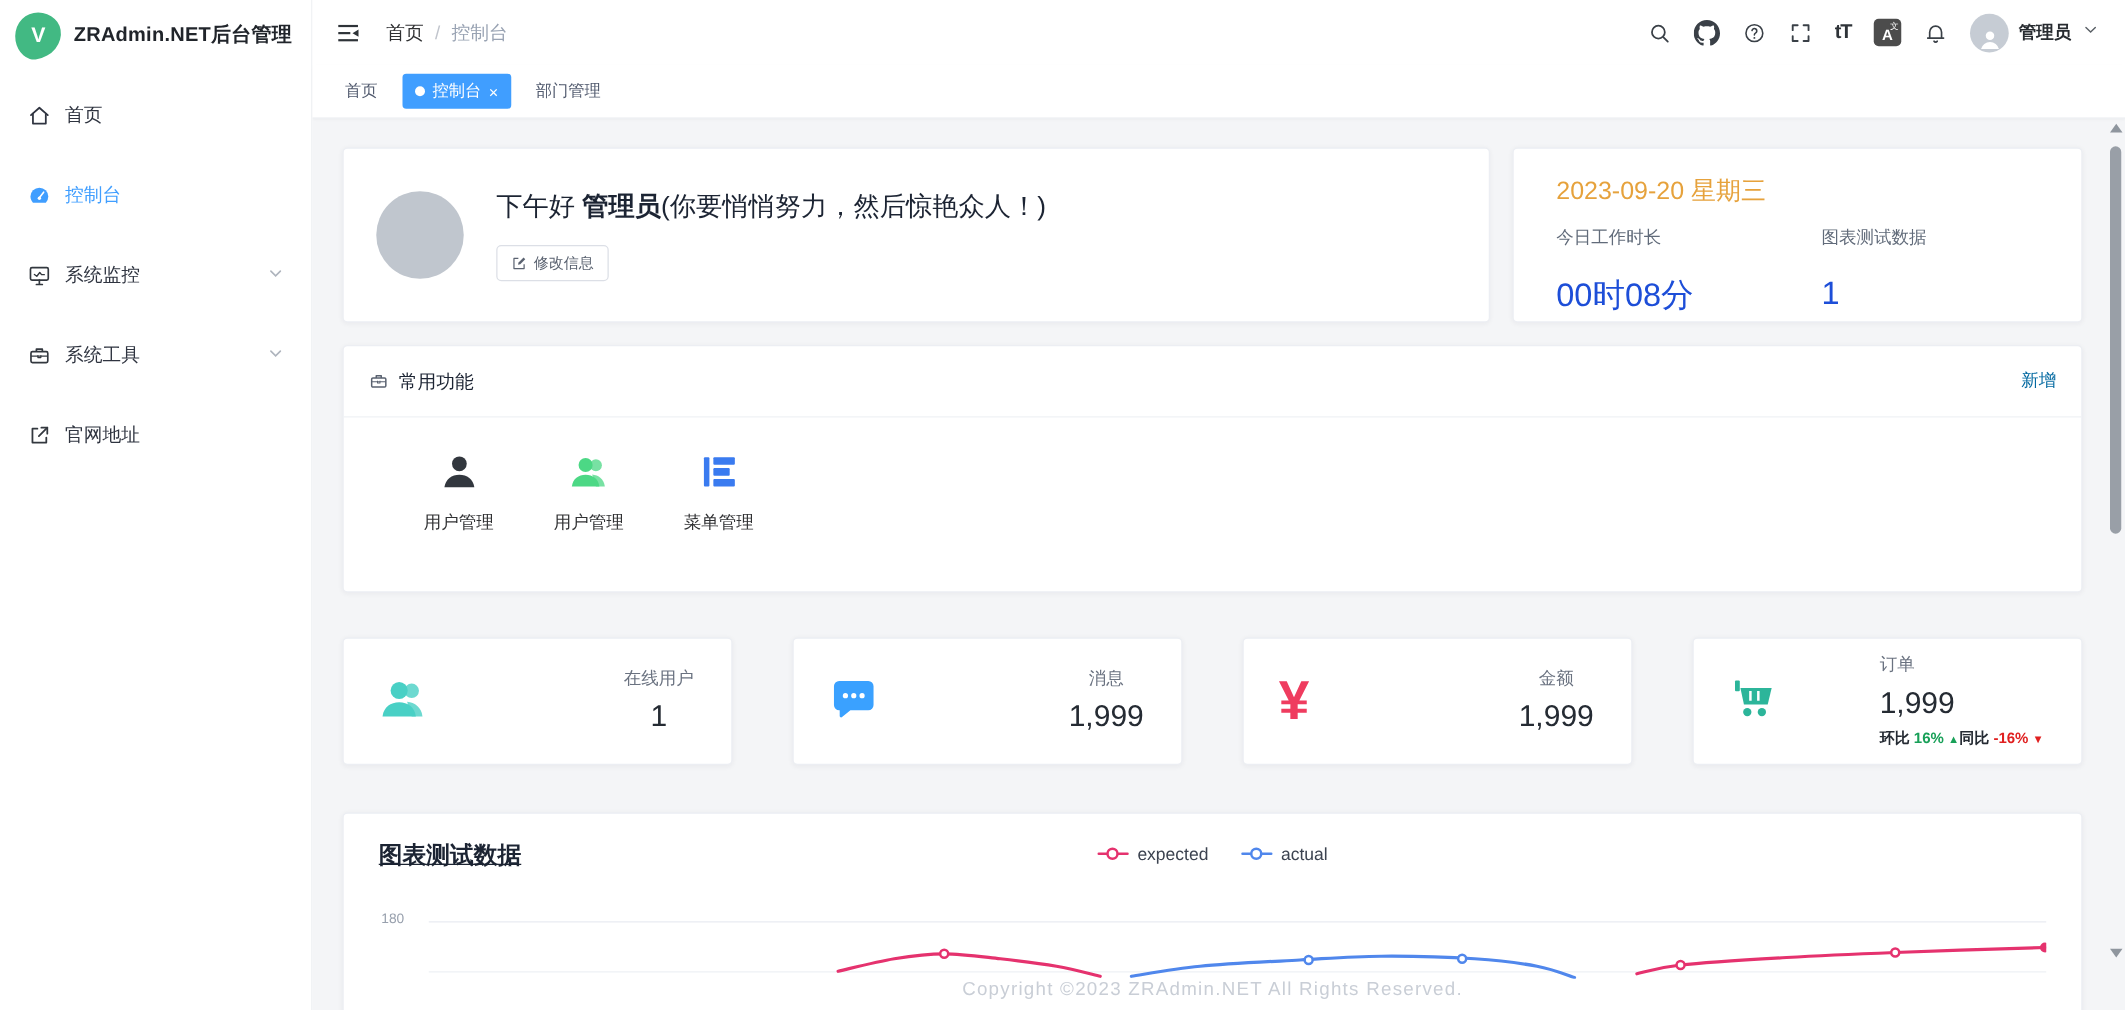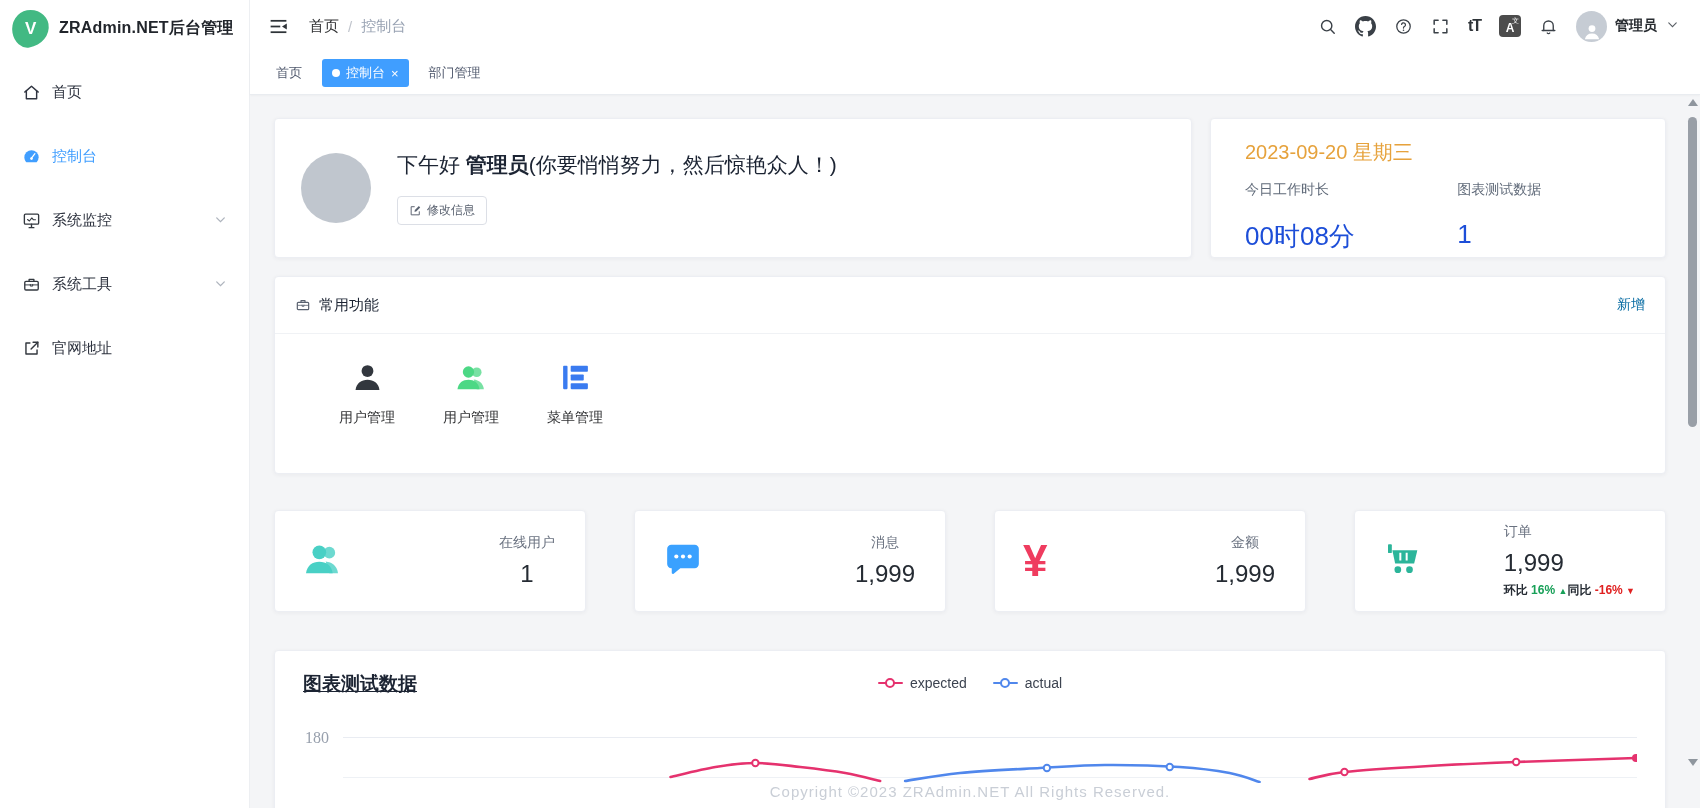--- a/index.html
+++ b/index.html
@@ -91,21 +91,21 @@
   .s-trend { font-size:12px; font-weight:700; color:#252b33; margin-top:5px; white-space:nowrap; }
   .s-trend .glyph { font-size:9px; }
 
   .chart-card { margin-top:38px; height:220px; position:relative; overflow:hidden; }
   .chart-title { position:absolute; left:28px; top:20px; font-size:19px; font-weight:700; color:#1c2433;text-decoration:underline; }
   .legend { position:absolute; left:0; right:0; top:24px; display:flex; justify-content:center; gap:26px; }
   .legend-item { display:flex; align-items:center; gap:7px; font-size:14px; color:#3c4350; cursor:pointer; }
   .lmark { width:25px; height:11px; position:relative; display:inline-block; }
   .lmark::before { content:""; position:absolute; left:0; right:0; top:4px; height:2.5px; border-radius:2px; background:currentColor; }
   .lmark::after { content:""; position:absolute; left:7px; top:0; width:6.5px; height:6.5px; border-radius:50%; border:2.5px solid currentColor; background:#fff; }
-  .ytick { position:absolute; left:30px; top:78px; font-size:16px; color:#98a0ad;font-family:Liberation Serif, serif; }
+  .ytick { position:absolute; left:30px; top:78px; font-size:11px; color:#98a0ad; }
   .gl1 { position:absolute; left:68px; right:28px; top:86px; height:1px; background:#e9ecf2; }
   .gl2 { position:absolute; left:68px; right:28px; top:126px; height:1px; background:#eef1f5; }
   .chart-svg-wrap { position:absolute; left:68px; right:28px; top:60px; height:72px; }
   .chart-svg-wrap svg { width:100%; height:72px; display:block; }
 
   .footer { position:absolute; left:24px; right:34px; bottom:8px; text-align:center; font-size:15px; color:#c9ced6; letter-spacing:1px; z-index:3; }
 
   
   .scrollbar { position:absolute; right:1px; top:96px; bottom:2px; width:12px; z-index:5; }
   .sb-up { position:absolute; top:3px; left:1px; width:0; height:0; border-left:5px solid transparent; border-right:5px solid transparent; border-bottom:7px solid #8f969e; cursor:pointer; }

